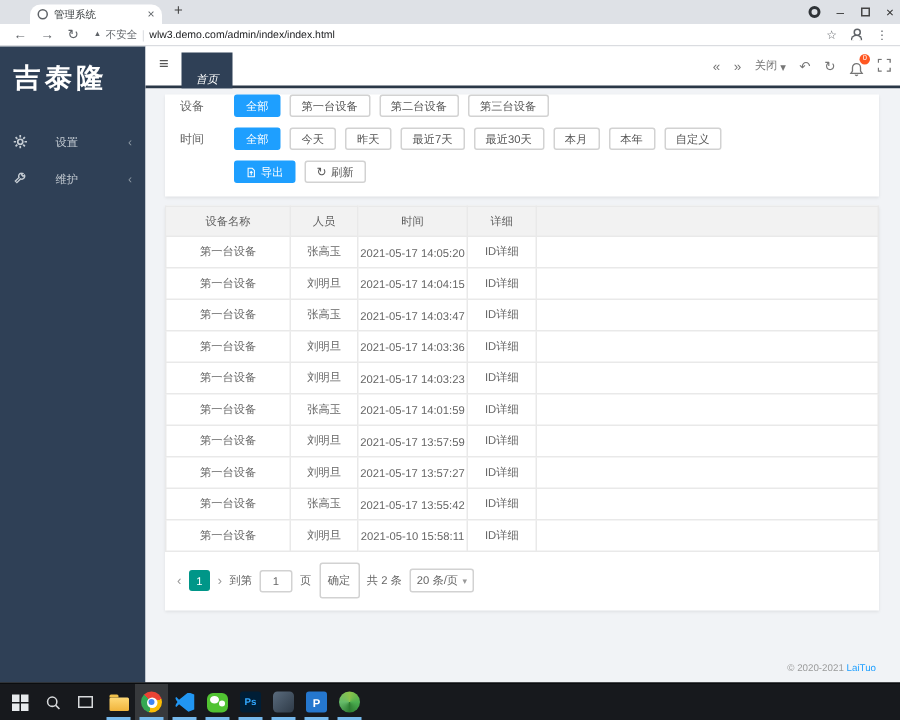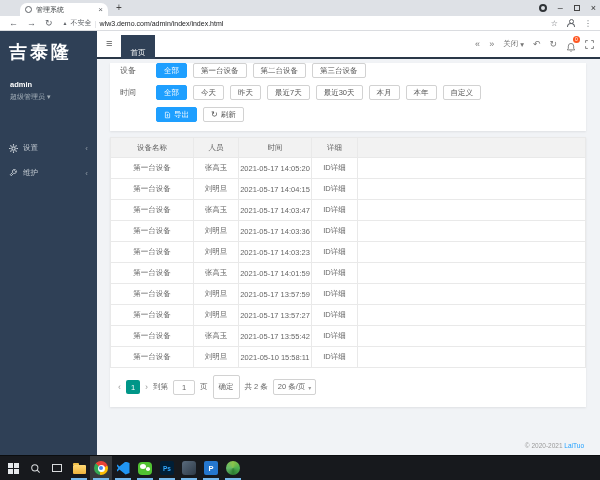--- a/index.html
+++ b/index.html
@@ -38,30 +38,30 @@
   .window{position:absolute;left:0;top:31px;width:600px;height:424px;background:#f1f3f6;}
 
   
   .sidebar{position:absolute;left:0;top:0;width:97px;height:424px;background:#2F4056;}
   .logo{padding:9px 0 0 9px;font-family:"Liberation Serif",serif;font-weight:bold;
     font-size:18px;letter-spacing:3px;color:#fff;white-space:nowrap;}
   .userblock{padding:16px 0 0 10px;}
   .uname{font-size:7.5px;font-weight:bold;color:#fff;}
   .urole{font-size:7px;color:#a5b0ba;margin-top:3px;display:flex;align-items:center;gap:2px;}
   .menu{margin-top:26px;}
-  .mitem{height:25px;display:flex;align-items:flex-end;gap:5px;padding:0 9px;color:#c6cdd4;font-size:7.5px;}
+  .mitem{height:25px;display:flex;align-items:flex-start;gap:19px;padding:0 9px;color:#c6cdd4;font-size:7.5px;}
   .mitem svg{flex:0 0 auto;}
   .mchev{margin-left:auto;color:#8f9aa5;font-size:8px;}
 
   
   .navbar{position:absolute;left:97px;top:0;right:0;height:26px;background:#fff;
     border-bottom:2px solid #2a3747;box-sizing:content-box;}
   .hamb{position:absolute;left:9px;top:7px;font-size:11px;color:#555;line-height:1;}
   .navtab{position:absolute;left:24px;top:4px;height:36px;min-width:34px;background:#2F4056;
-    color:#fff;font-size:7.5px;display:flex;align-items:center;justify-content:center;padding:0 6px;box-sizing:border-box;}
+    color:#fff;font-size:7.5px;display:flex;align-items:center;justify-content:center;padding:0 6px;box-sizing:border-box;font-style:italic;}
   .navctl{position:absolute;right:6px;top:0;height:26px;display:flex;align-items:center;gap:9px;color:#767676;}
   .nc-glyph{font-size:9px;line-height:1;}
   .nc-close{font-size:7.5px;display:flex;align-items:center;gap:2px;}
   .bellwrap{position:relative;width:10px;height:11px;}
   .badge{position:absolute;top:-3px;right:-4px;min-width:7px;height:7px;border-radius:4px;background:#FF5722;
     color:#fff;font-size:5px;display:flex;align-items:center;justify-content:center;line-height:1;}
 
   
   .content{position:absolute;left:97px;top:28px;right:0;bottom:0;background:#f1f3f6;overflow:hidden;}
   .card{background:#fff;box-shadow:0 1px 2px rgba(0,0,0,.08);}
@@ -156,27 +156,20 @@
       <span class="star">☆</span>
       <span class="person"></span>
       <span class="kebab">⋮</span>
     </div>
   </div>
 
   <div class="window">
 
     <div class="sidebar">
       <div class="logo">吉泰隆</div>
-      <div class="userblock">
-        <div class="uname">admin</div>
-        <div class="urole">
-          <span>超级管理员</span>
-          <span>▾</span>
-        </div>
-      </div>
       <div class="menu">
         <div class="mitem">
           <svg width="9" height="9" viewBox="0 0 16 16">
             <circle cx="8" cy="8" r="3" fill="none" stroke="#c6cdd4" stroke-width="2"></circle>
             <g stroke="#c6cdd4" stroke-width="2">
               <line x1="8" y1="0" x2="8" y2="3"></line>
                 <line x1="8" y1="13" x2="8" y2="16"></line>
               <line x1="0" y1="8" x2="3" y2="8"></line>
                 <line x1="13" y1="8" x2="16" y2="8"></line>
               <line x1="2.5" y1="2.5" x2="4.5" y2="4.5"></line>

